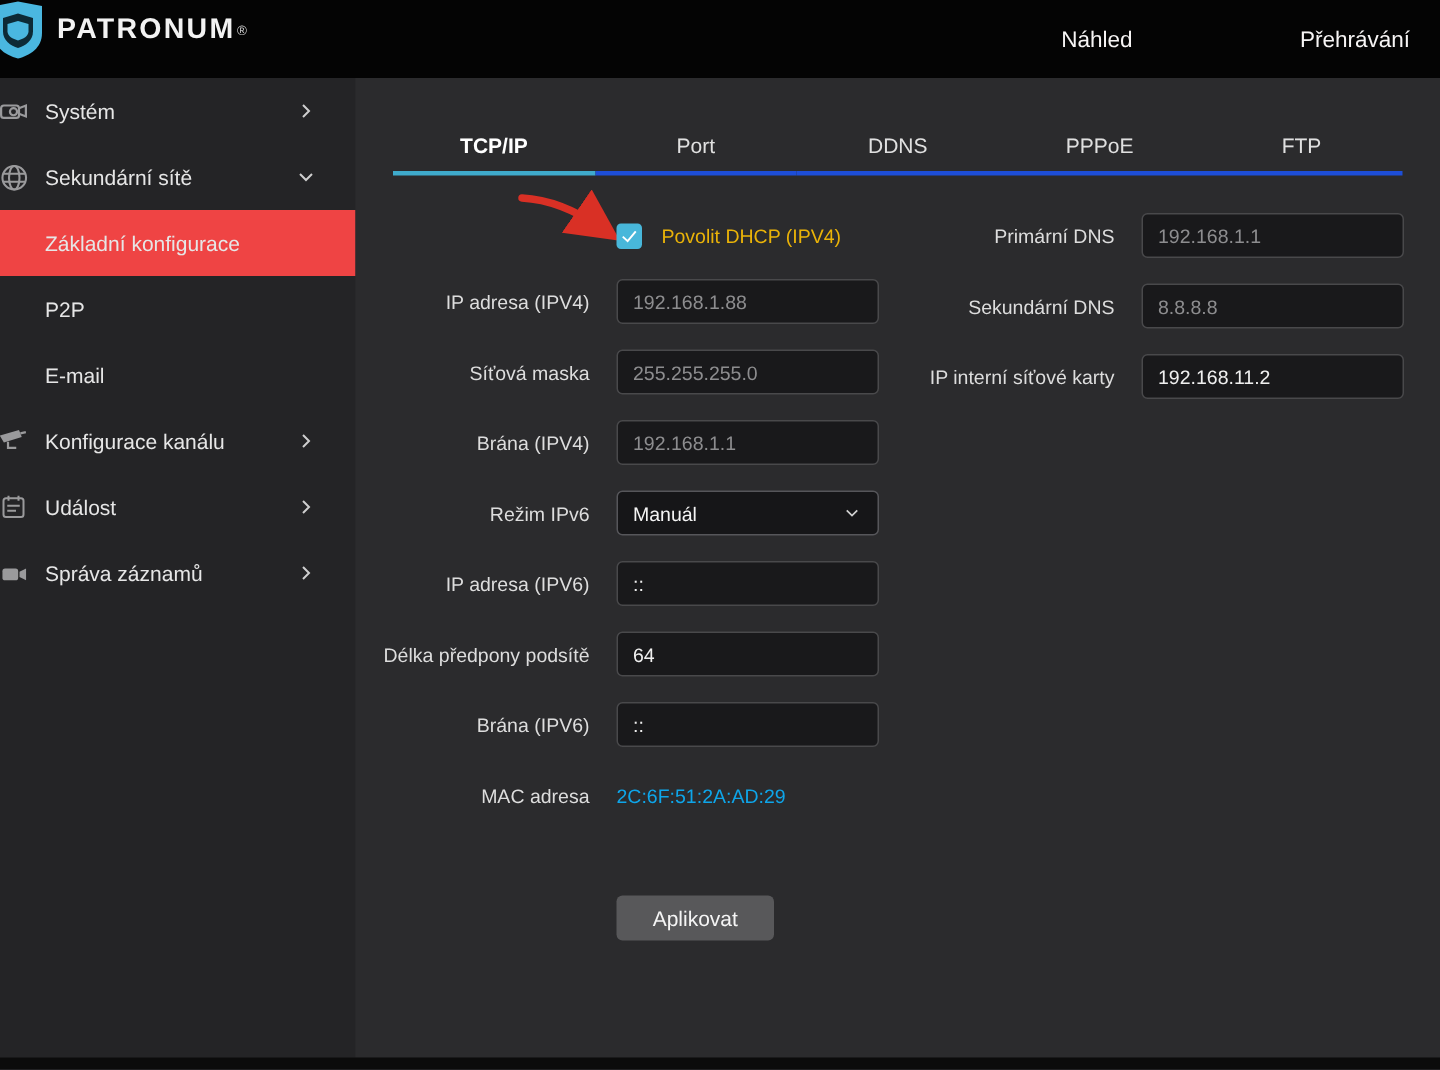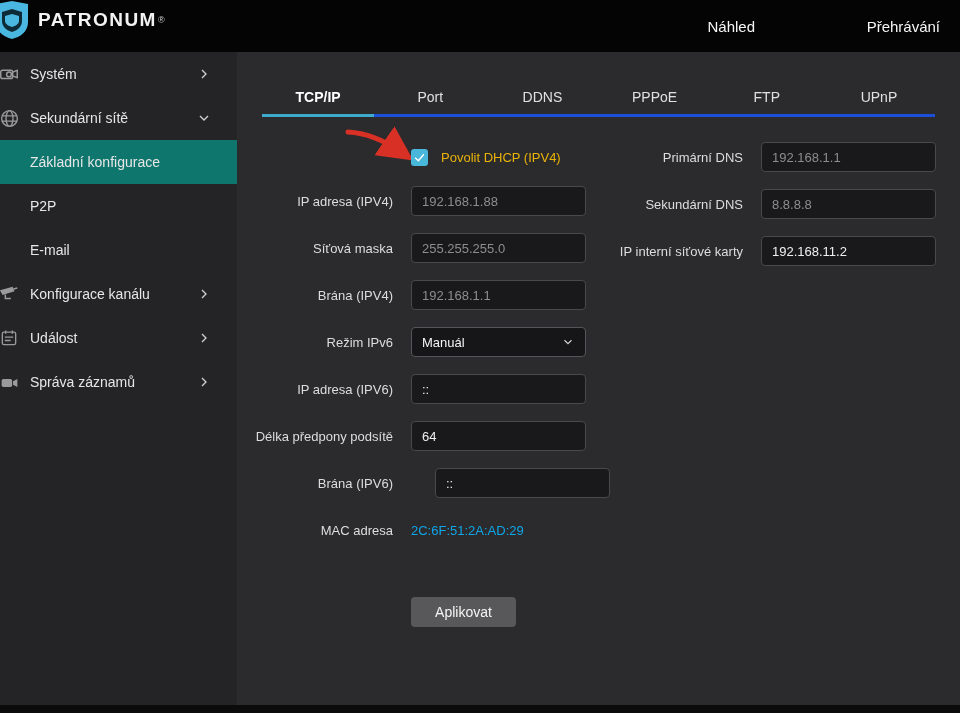--- a/index.html
+++ b/index.html
@@ -29,21 +29,21 @@
 
   
   .sidebar {
     position:absolute; left:0; top:52px; width:237px; height:653px;
     background:#242426;
   }
   .side-item {
     position:relative; height:44px; display:flex; align-items:center;
     padding-left:30px; color:#e6e6e6; font-size:14px; cursor:pointer;
   }
-  .side-item.selected { background:#0f766e; }
+  .side-item.selected { background:#ef4444; }
   .side-icon {
     position:absolute; left:-3px; top:11px; width:24px; height:22px;
     display:flex; align-items:center; justify-content:center;
   }
   .side-icon svg { stroke:#9a9a9c; fill:none; stroke-width:1.6; }
   .side-icon .fillpart { fill:#9a9a9c; stroke:none; }
   .side-chevron {
     position:absolute; right:25px; top:14px; width:16px; height:16px;
   }
   .side-chevron svg { stroke:#cfcfcf; fill:none; stroke-width:2; }
@@ -227,21 +227,20 @@
 </nav>
 
 <main class="main">
 
   <div class="tabs">
     <div class="tab active">TCP/IP</div>
     <div class="tab">Port</div>
     <div class="tab">DDNS</div>
     <div class="tab">PPPoE</div>
     <div class="tab">FTP</div>
-    <div class="tab">UPnP</div>
   </div>
 
   <svg class="arrow-annot" viewBox="0 0 72 40">
     <defs>
       <marker id="ah" markerWidth="7" markerHeight="7" refX="4" refY="3.5" orient="auto">
         <polygon points="0 0, 7 3.5, 0 7" fill="#d93025"></polygon>
       </marker>
     </defs>
     <path d="M3 6 C 22 7, 40 15, 56 26" stroke="#d93025" stroke-width="5" fill="none" stroke-linecap="round" marker-end="url(#ah)"></path>
   </svg>
@@ -283,21 +282,21 @@
   <div class="frow" style="top:322px;">
     <span class="flabel">IP adresa (IPV6)</span>
     <input class="finput" value="::" style="">
   </div>
 
   <div class="frow" style="top:369px;">
     <span class="flabel">Délka předpony podsítě</span>
     <input class="finput" value="64" style="">
   </div>
 
-  <div class="frow" style="top:416px;gap:24px;">
+  <div class="frow" style="top:416px;">
     <span class="flabel">Brána (IPV6)</span>
     <input class="finput" value="::" style="">
   </div>
 
   <div class="frow" style="top:463px;">
     <span class="flabel">MAC adresa</span>
     <span class="ftext">2C:6F:51:2A:AD:29</span>
   </div>
 
   <div class="frow frow-right" style="top:90px; left:356px;">

